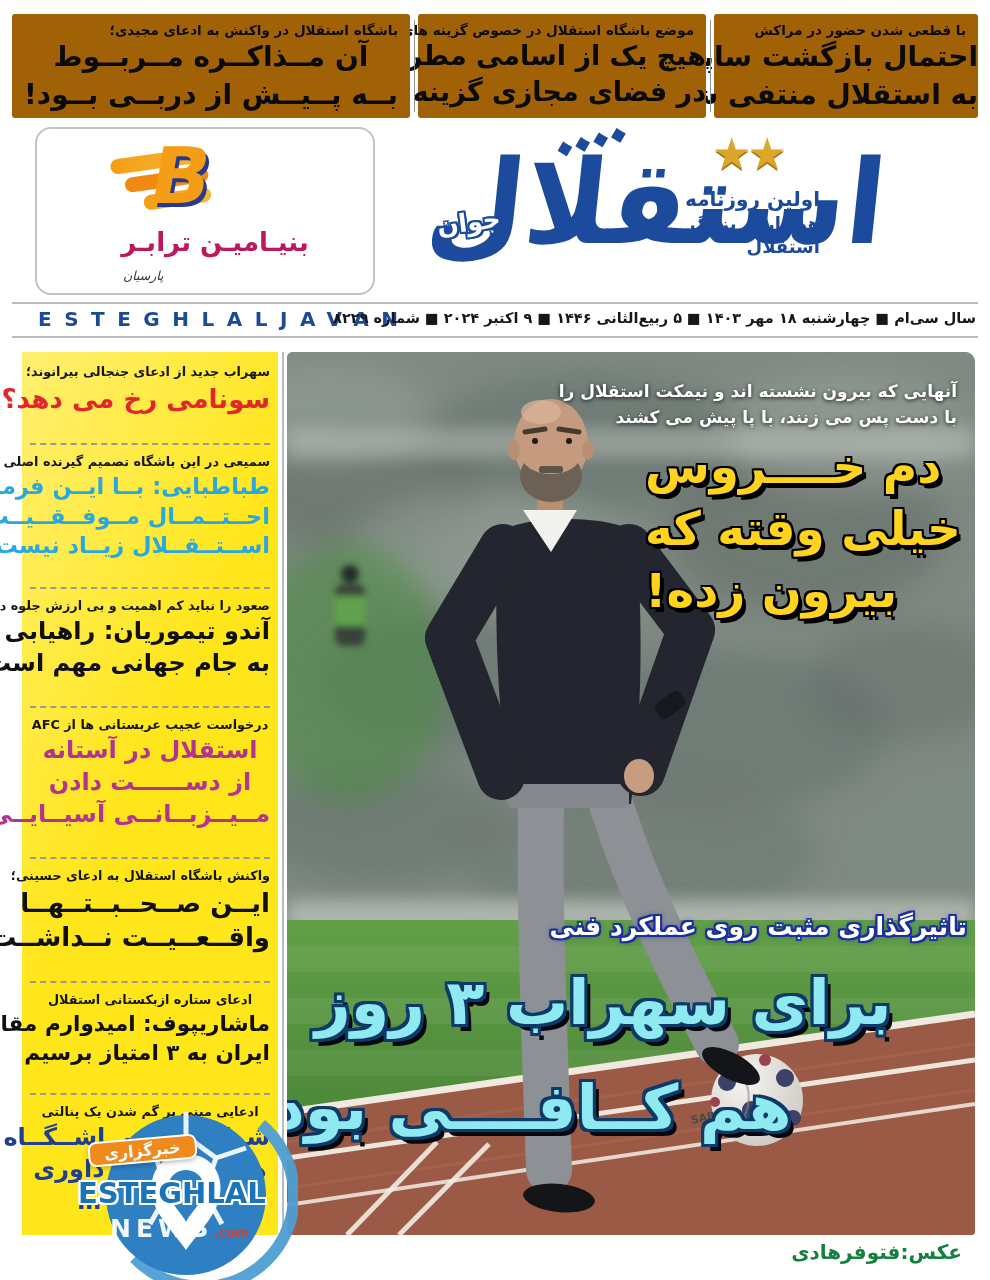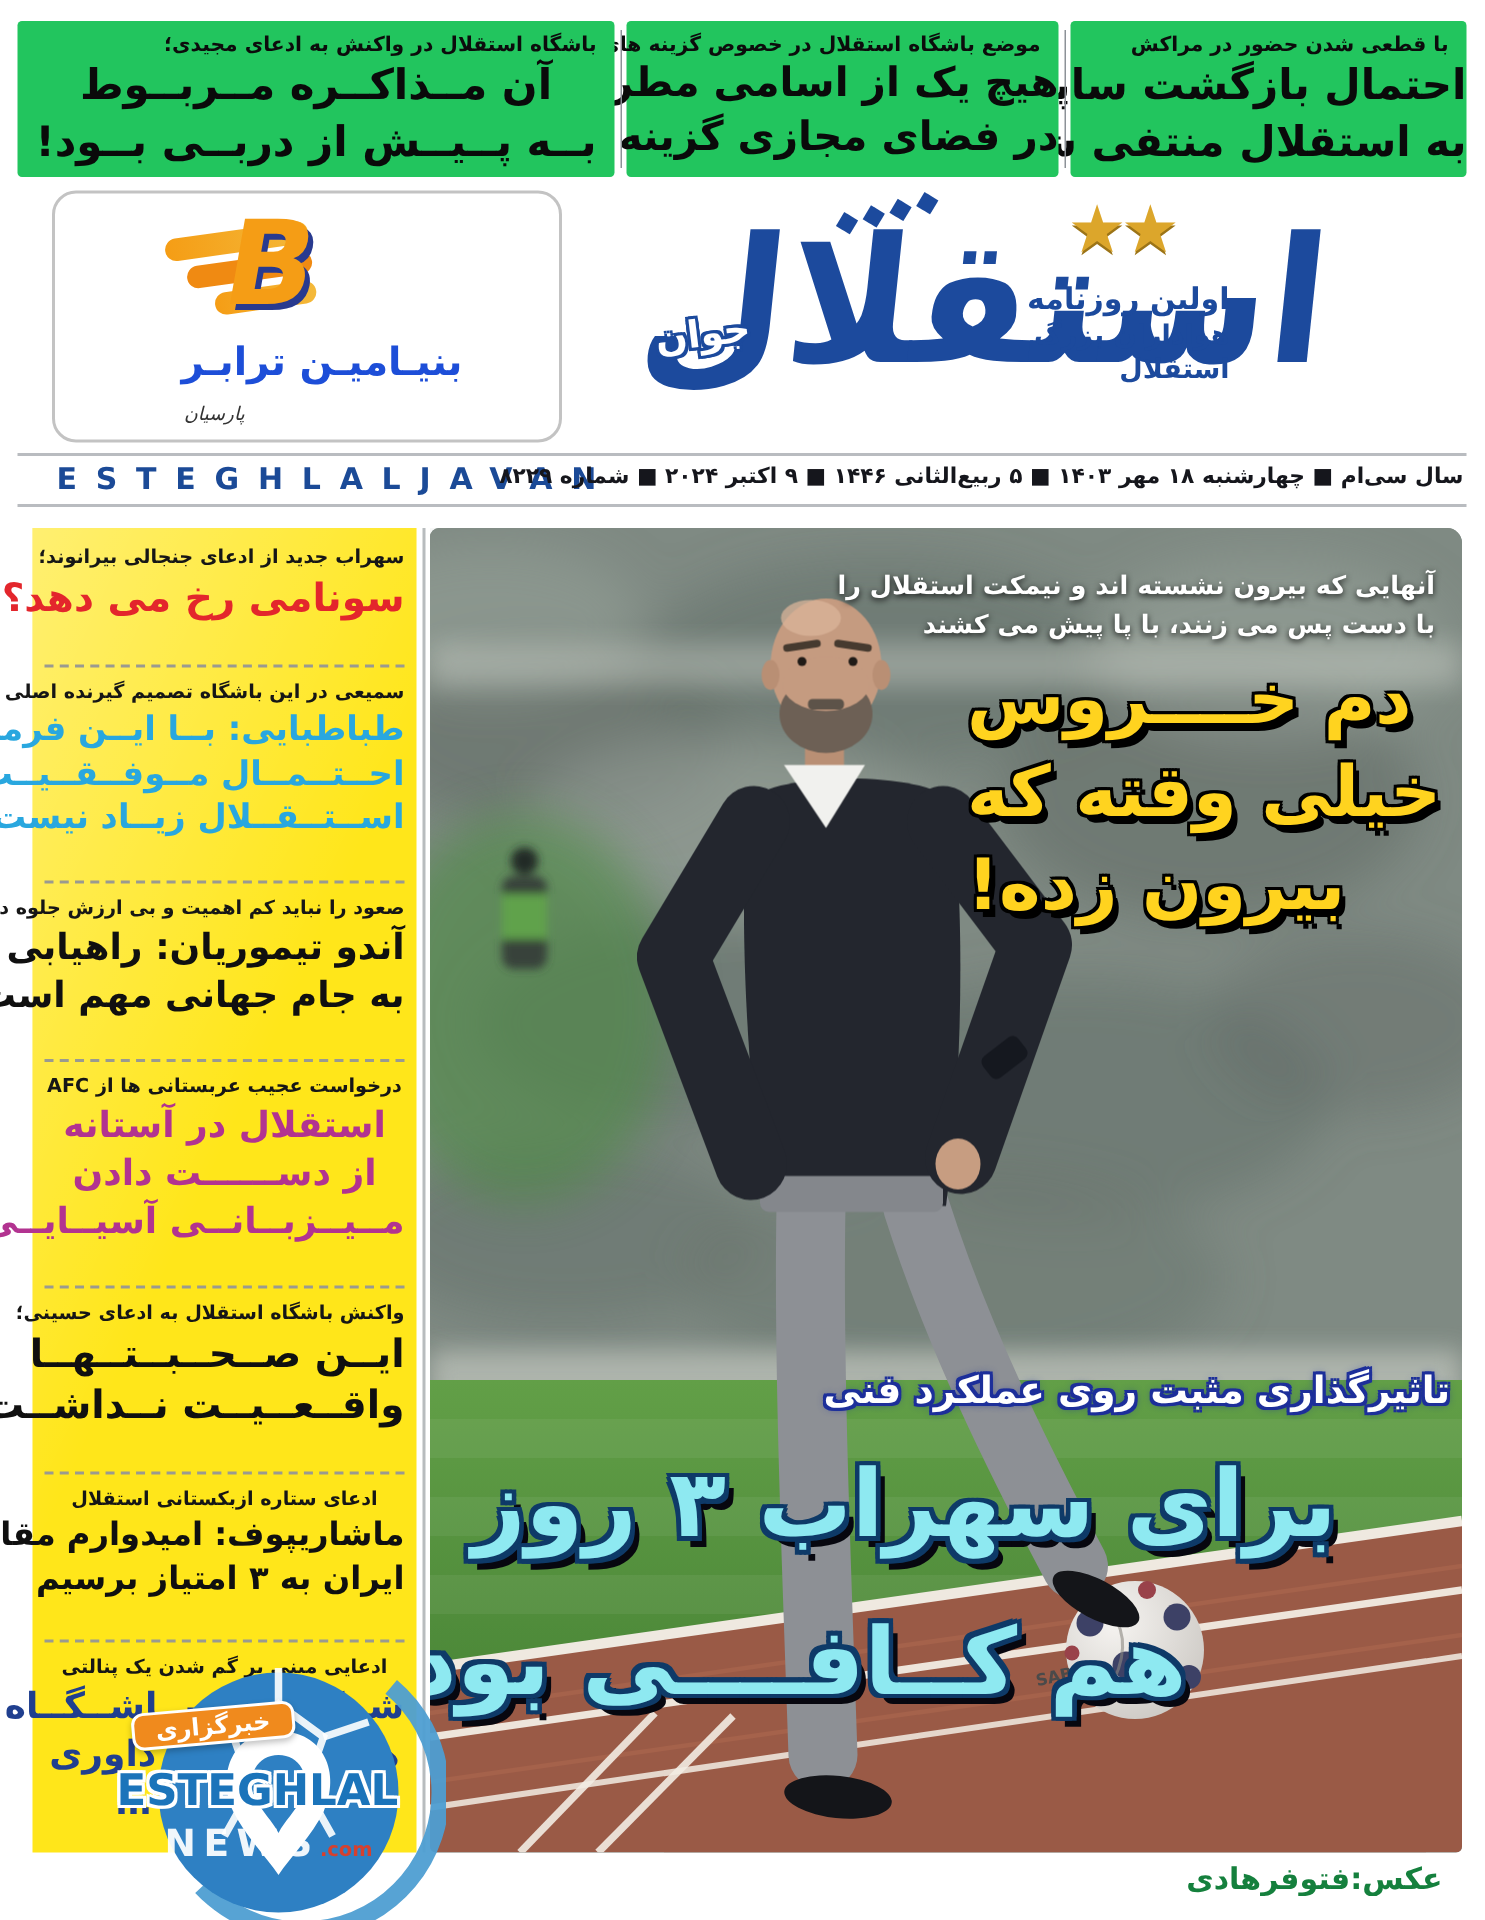--- a/index.html
+++ b/index.html
@@ -1,29 +1,29 @@
 <!DOCTYPE html>
 <html lang="fa"><head>
 <meta charset="utf-8">
 <style>
   html,body{margin:0;padding:0;background:#e8e8e8;}
   .page{position:relative;width:990px;height:1280px;background:#ffffff;margin:0 auto;
         font-family:"DejaVu Sans",sans-serif;overflow:hidden;direction:rtl;}
   
   .topstrip{position:absolute;top:14px;left:12px;right:12px;height:104px;display:flex;gap:8px;}
-  .story{background:#22c55e;border-radius:3px;position:relative;box-sizing:border-box;padding-top:6px;}
+  .story{background:#a16207;border-radius:3px;position:relative;box-sizing:border-box;padding-top:6px;}
   .story.s0{width:264px}.story.s1{width:288px}.story.s2{flex:1}
   .story:not(:first-child)::after{content:"";position:absolute;top:6px;bottom:6px;right:-5px;width:1.5px;background:#8d9298;}
   .story .kicker{font-size:13.5px;font-weight:bold;color:#0c0c0c;text-align:right;padding:2px 12px 0;white-space:nowrap;}
   .story .hl{font-weight:bold;color:#0a0a0a;text-align:center;line-height:1.34;white-space:nowrap;}
   .s0 .hl{font-size:28px}.s1 .hl{font-size:27px}.s2 .hl{font-size:28px}
   
   .adbox{position:absolute;left:35px;top:127px;width:340px;height:168px;border:2px solid #c3c3c3;
          border-radius:16px;background:#fff;text-align:center;box-sizing:border-box;}
-  .ad-brand{font-size:26px;font-weight:bold;color:#1d4ed8;margin-top:-4px;padding-left:20px;}
+  .ad-brand{font-size:26px;font-weight:bold;color:#be185d;margin-top:-4px;padding-left:20px;}
   .ad-sub{position:absolute;left:86px;bottom:10px;font-size:12.5px;color:#333;font-style:italic;}
   .logo-cal{position:absolute;left:428px;top:146px;font-size:112px;font-weight:bold;color:#1c4a9d;
             transform:skewX(-6deg) scaleY(1.04);line-height:1;white-space:nowrap;}
   .logo-dots{position:absolute;left:556px;top:128px;font-size:20px;color:#1c4a9d;letter-spacing:3px;
              transform:rotate(-14deg);direction:ltr;}
   .logo-badge{position:absolute;left:437px;top:208px;font-size:25px;font-weight:bold;color:#fff;
               transform:rotate(-7deg);
               text-shadow:-2px 0 #1c4a9d,2px 0 #1c4a9d,0 -2px #1c4a9d,0 2px #1c4a9d,
                           -2px -2px #1c4a9d,2px 2px #1c4a9d,2px -2px #1c4a9d,-2px 2px #1c4a9d;}
   .logo-stars{position:absolute;left:712px;top:128px;font-size:44px;color:#dca62b;letter-spacing:-4px;

